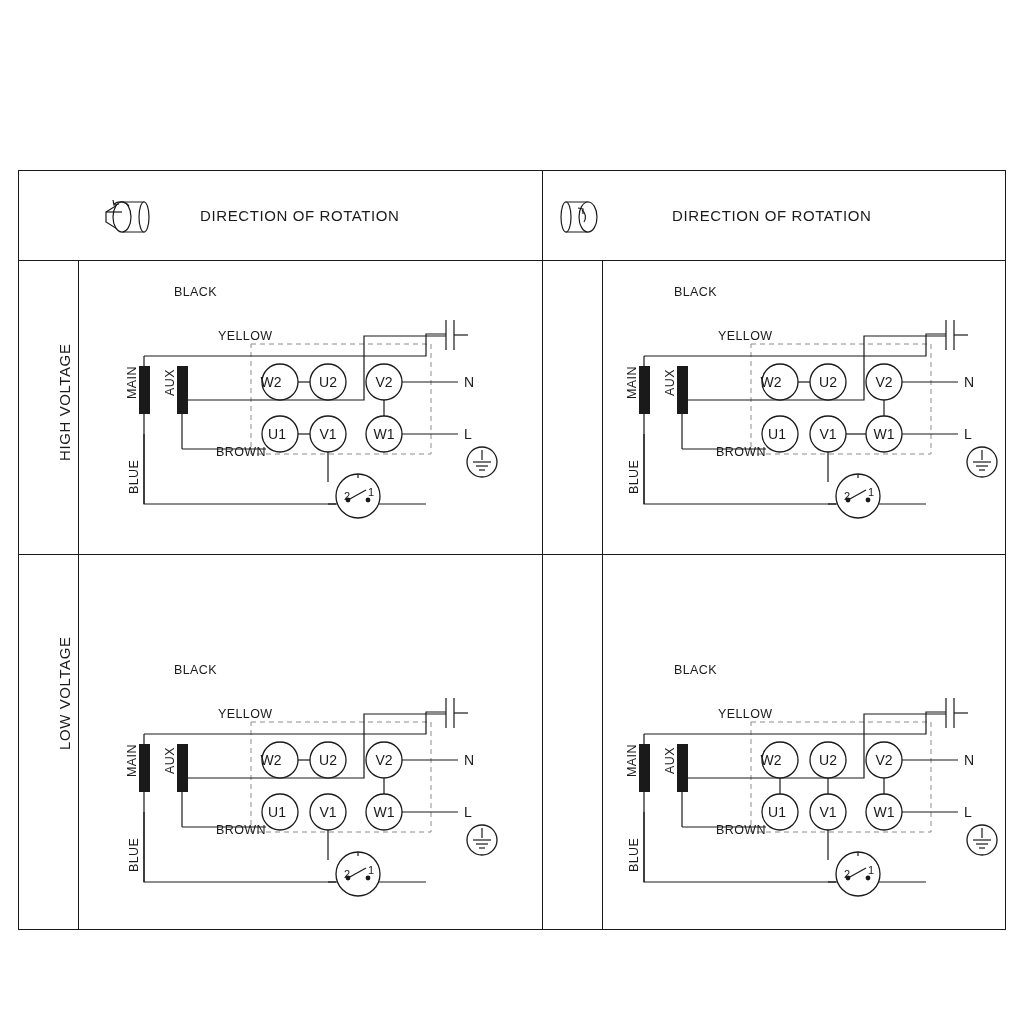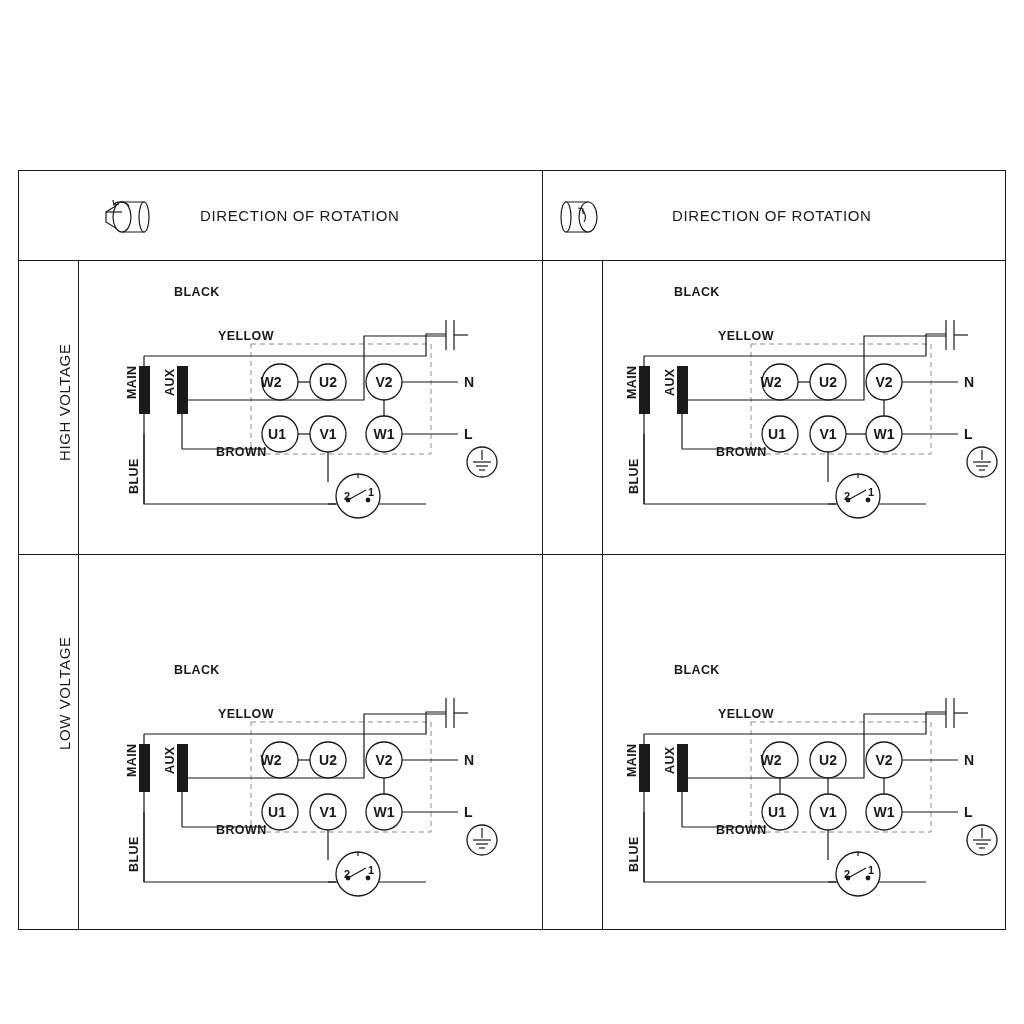--- a/index.html
+++ b/index.html
@@ -95,21 +95,20 @@
   }
 
   
   .motor-icon { position: absolute; }
 
   
   .diagram {
     position: absolute;
     width: 420px;
     height: 270px;
-    font-weight: bold;
   }
   .diagram svg { display: block; }
 
   .tiny-label {
     font-size: 12.5px;
     fill: #1a1a1a;
     font-family: "Liberation Sans", sans-serif;
     letter-spacing: 0.4px;
   }
   .term-label {

